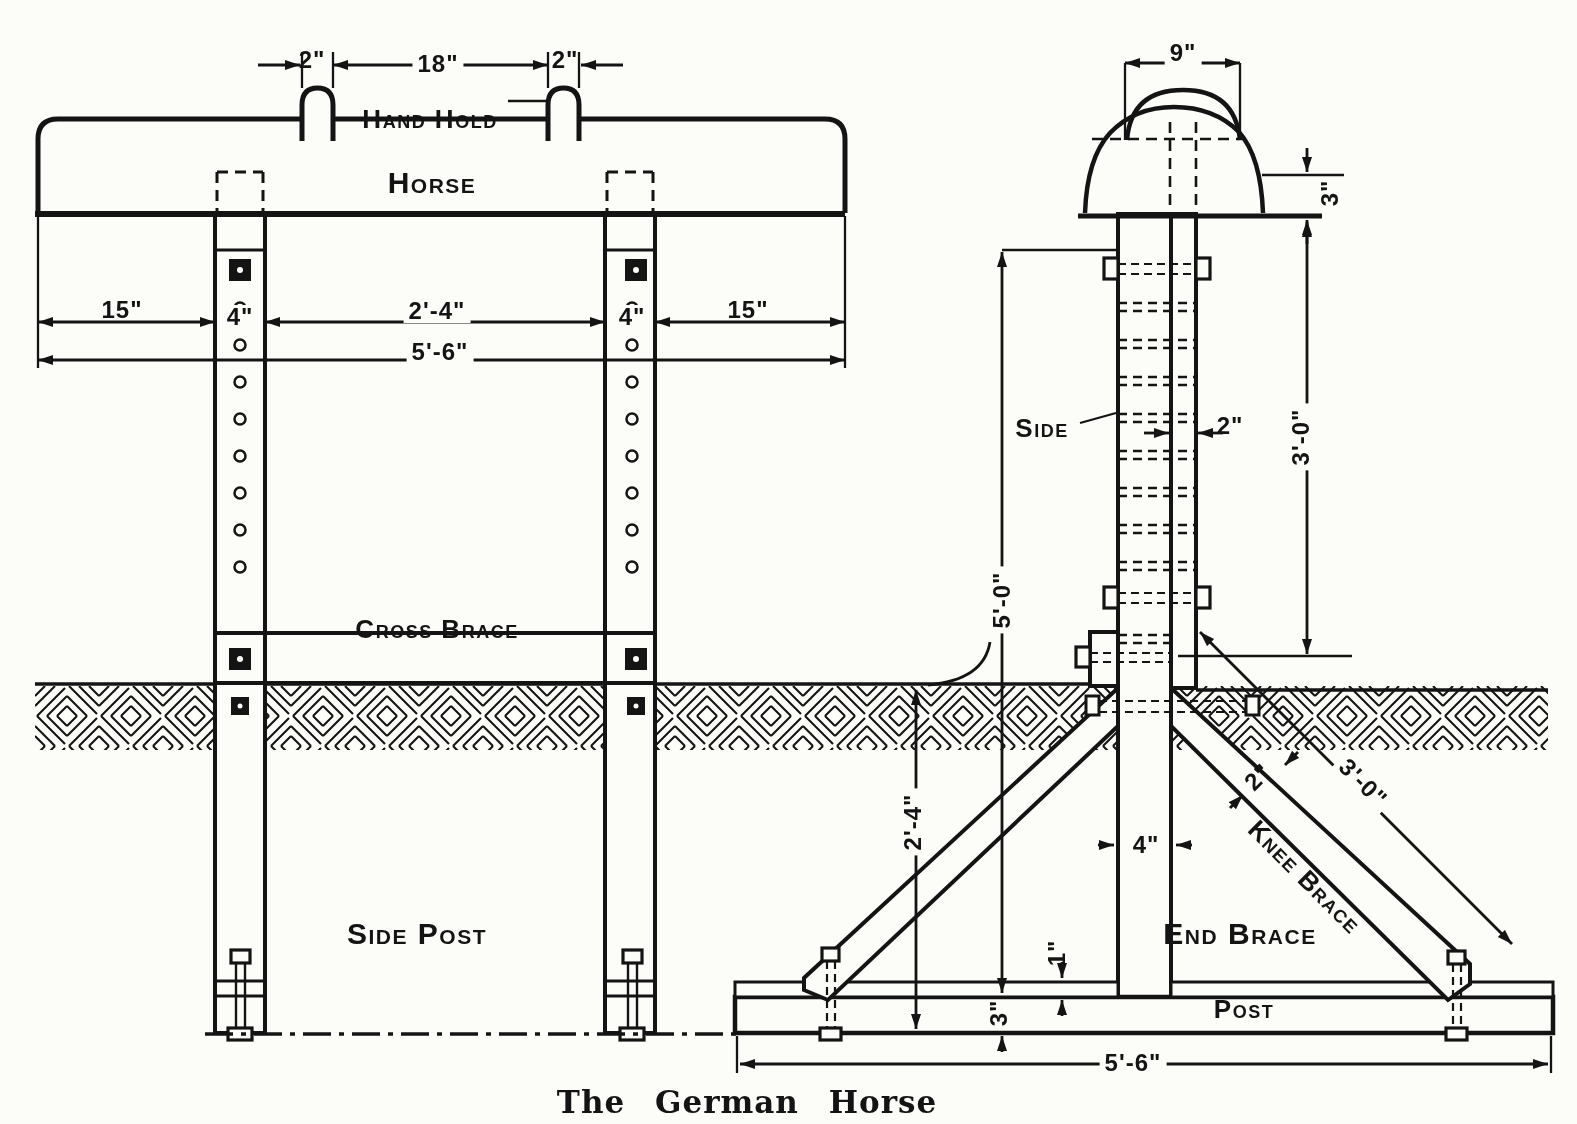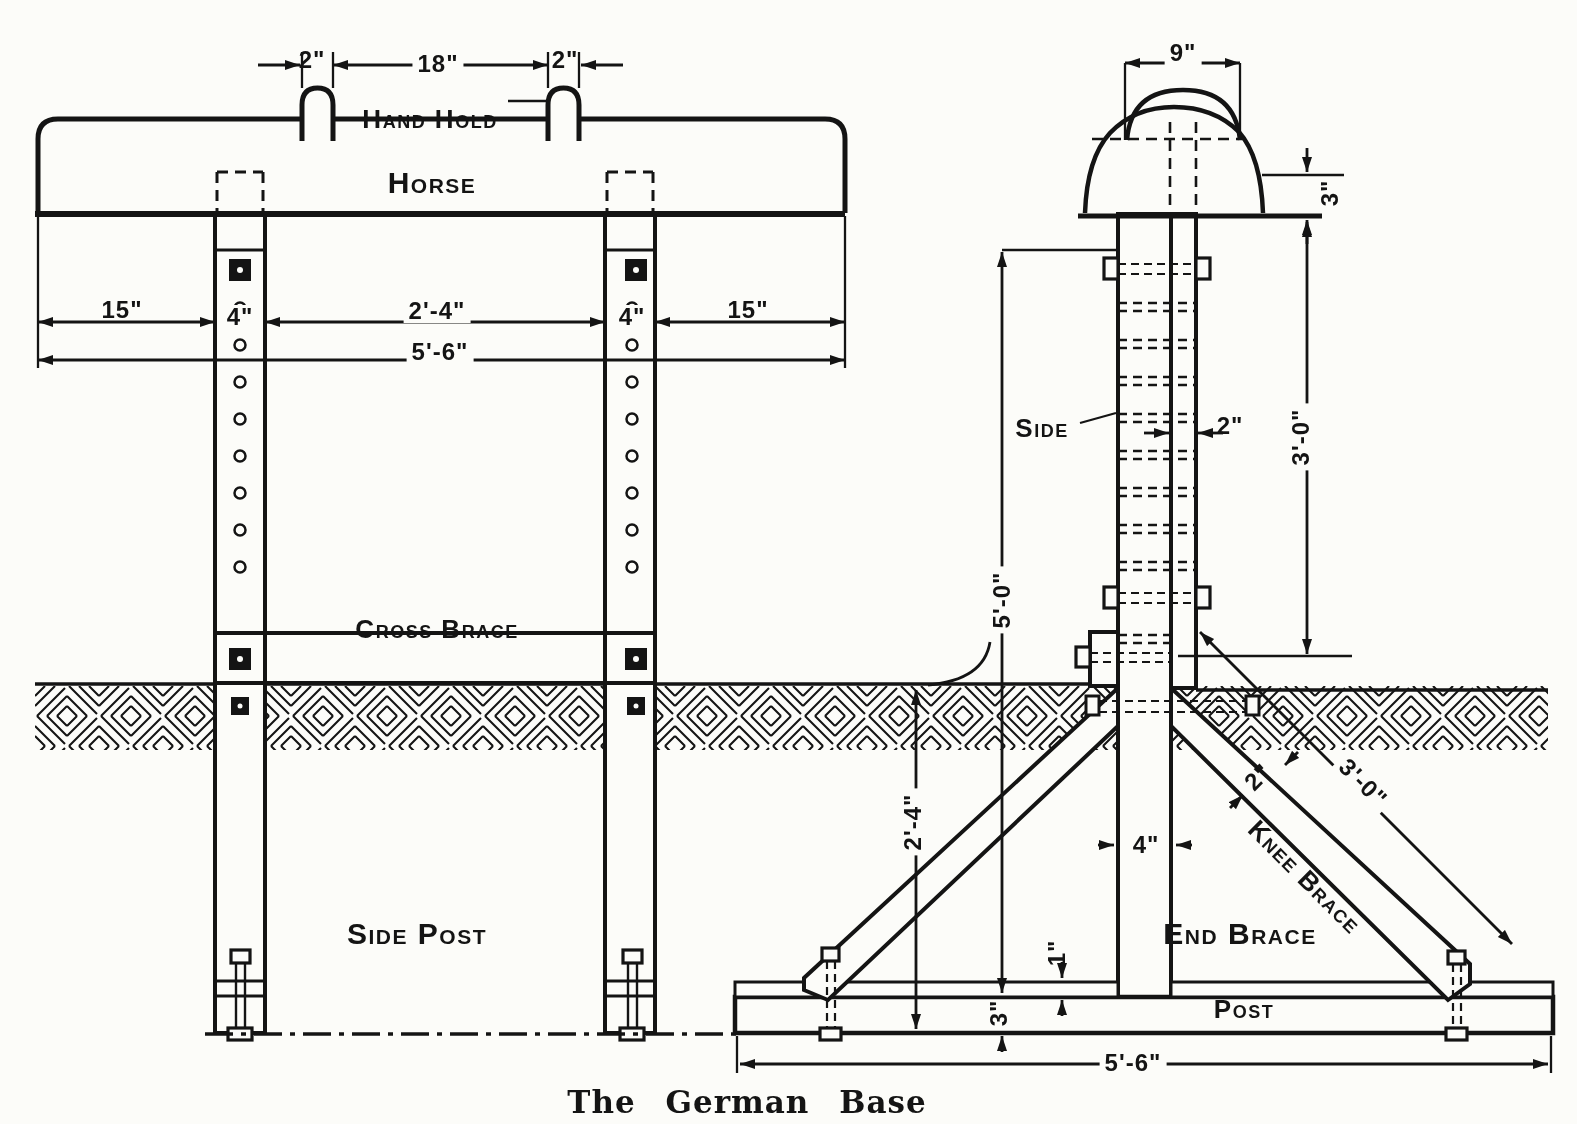--- a/index.html
+++ b/index.html
@@ -303,15 +303,15 @@
 <div class="dim bg r90" style="left:1301px;top:437px">3'-0"</div>
 <div class="dim bg r90" style="left:1002px;top:600px">5'-0"</div>
 <div class="dim bg r90" style="left:913px;top:822px">2'-4"</div>
 <div class="dim rm45" style="left:1258px;top:777px">2"</div>
 <div class="dim bg r45" style="left:1363px;top:783px">3'-0"</div>
 <div class="dim" style="left:1146px;top:845px">4"</div>
 <div class="dim r90" style="left:1057px;top:953px">1"</div>
 <div class="dim r90" style="left:999px;top:1013px">3"</div>
 <div class="dim bg" style="left:1133px;top:1063px">5'-6"</div>
 
-<div class="caption" style="left:747px;top:1102px">The German Base</div>
+<div class="caption" style="left:747px;top:1102px">The German Horse</div>
 
 </div>
 
 </body></html>

